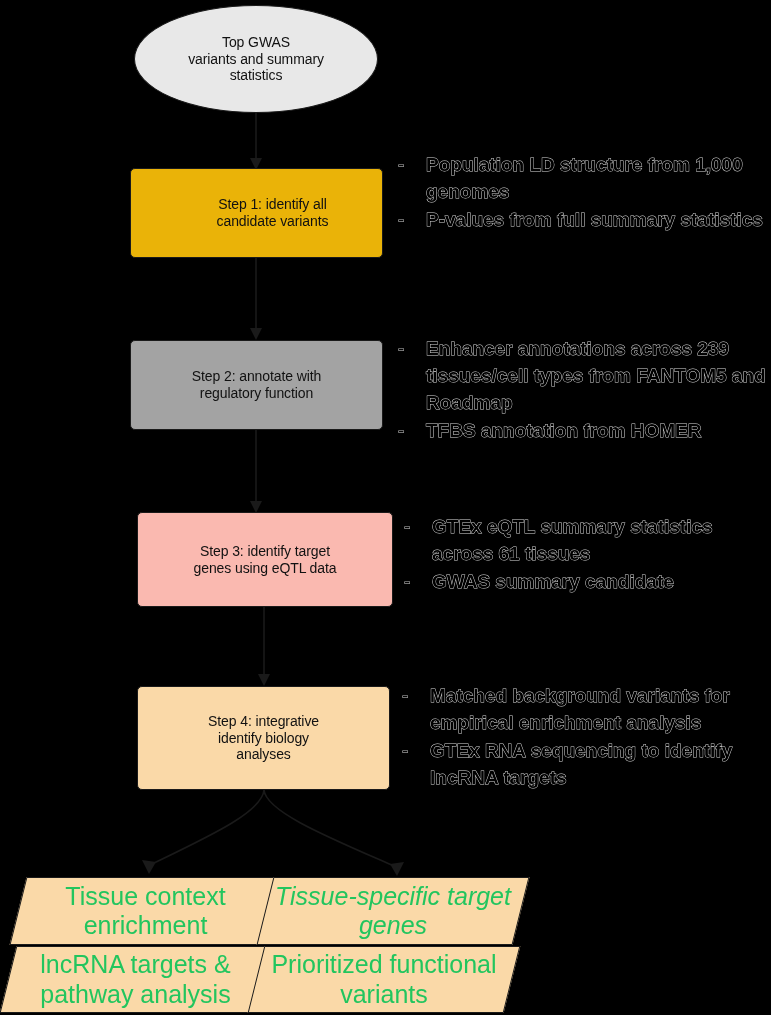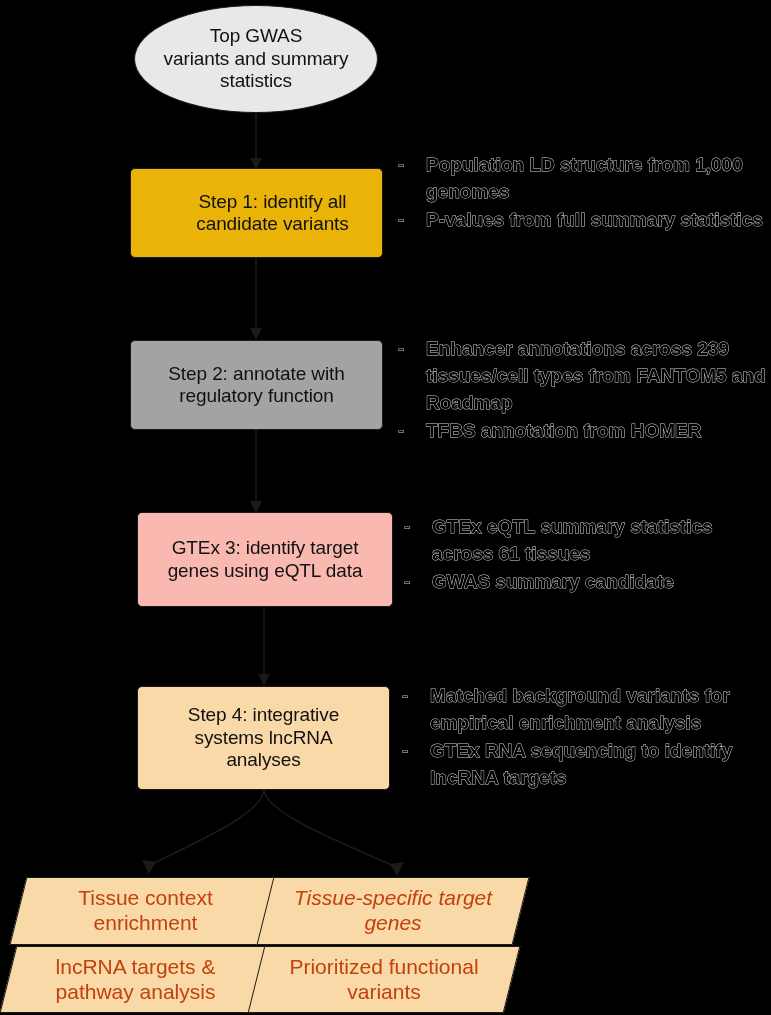--- a/index.html
+++ b/index.html
@@ -21,21 +21,21 @@
   .node {
     position: absolute;
     box-sizing: border-box;
     border: 1.6px solid #1a1a1a;
     color: #111111;
     display: flex;
     align-items: center;
     justify-content: center;
     text-align: center;
     line-height: 1.18;
-    font-size: 19px;
+    font-size: 14px;
     letter-spacing: -0.1px;
   }
   .node .label {
     display: block;
     width: 100%;
     padding: 0 6px;
     white-space: pre-line;
   }
 
   .ellipse {
@@ -46,22 +46,22 @@
     border-radius: 5px;
   }
 
   
   .para {
     position: absolute;
     display: flex;
     align-items: center;
     justify-content: center;
     text-align: center;
-    color: #c2410c;
-    font-size: 21px;
+    color: #22c55e;
+    font-size: 25px;
     line-height: 1.18;
   }
   .para .skin {
     position: absolute;
     left: 0; top: 0; right: 0; bottom: 0;
     background: #fad9a8;
     border: 1.6px solid #1a1a1a;
     transform: skewX(-14deg);
     box-sizing: border-box;
   }
@@ -139,27 +139,27 @@
     <span class="label">Step 1: identify all
 candidate variants</span>
   </div>
 
   <div class="node rounded" style="left:130px; top:340px; width:253px; height:90px; background:#a3a3a3;">
     <span class="label">Step 2: annotate with
 regulatory function</span>
   </div>
 
   <div class="node rounded" style="left:137px; top:512px; width:256px; height:95px; background:#fab9b0;">
-    <span class="label">GTEx 3: identify target
+    <span class="label">Step 3: identify target
 genes using eQTL data</span>
   </div>
 
   <div class="node rounded" style="left:137px; top:686px; width:253px; height:104px; background:#fad9a8;">
     <span class="label">Step 4: integrative
-systems lncRNA
+identify biology
 analyses</span>
   </div>
 
   <div class="para" style="left:18px; top:877px; width:255px; height:68px;">
     <span class="skin" style="background: rgb(250, 217, 168);"></span>
     <span class="label">Tissue context
 enrichment</span>
   </div>
 
   <div class="para" style="left:265px; top:877px; width:256px; height:68px;font-style:italic;">

